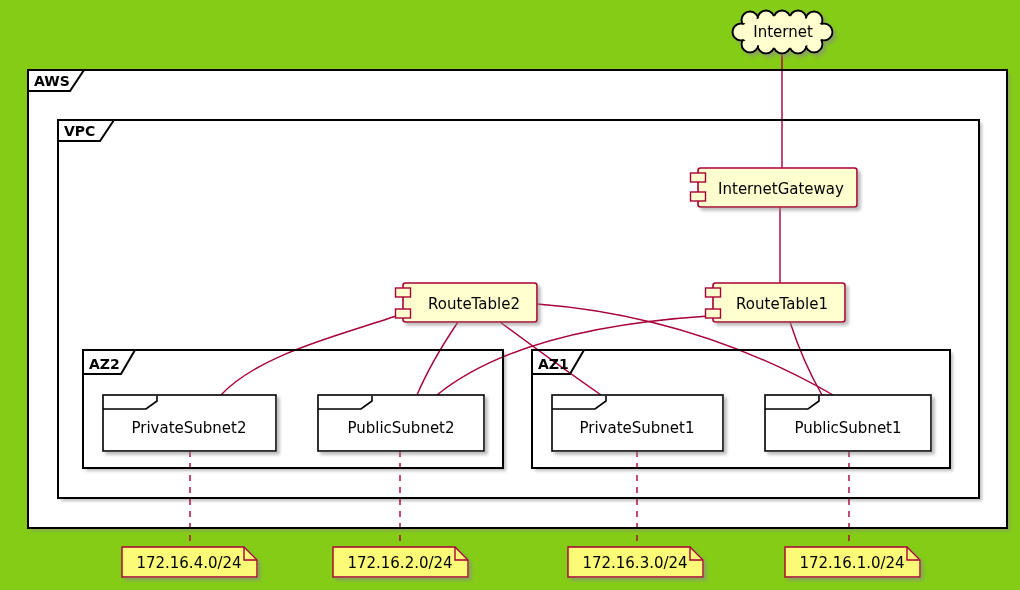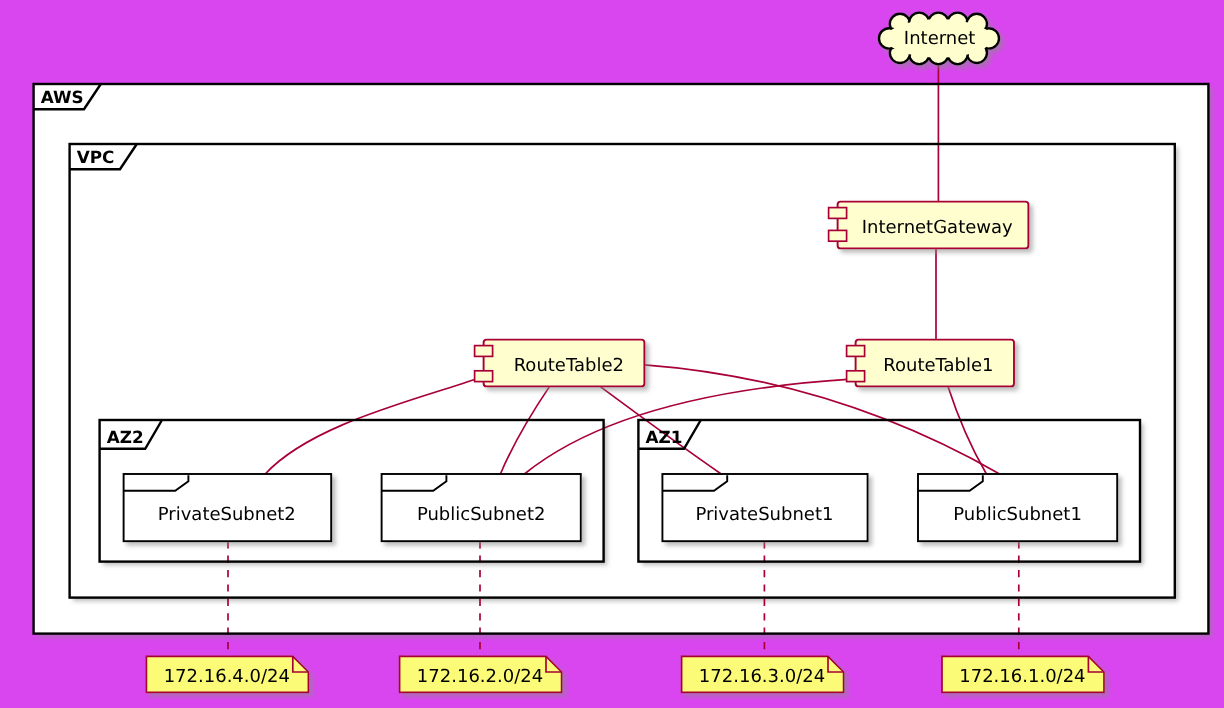--- a/index.html
+++ b/index.html
@@ -1,16 +1,16 @@
 <!DOCTYPE html>
 <html><head>
 <meta charset="utf-8">
 <style>
   html,body{margin:0;padding:0;background:#ffffff;}
-  .canvas{position:relative;width:1020px;height:590px;background:#d946ef;overflow:hidden;
+  .canvas{position:relative;width:1020px;height:590px;background:#84cc16;overflow:hidden;
           font-family:"DejaVu Sans","Liberation Sans",sans-serif;text-decoration:underline;}
   svg{display:block}
   .frame-fill{fill:#ffffff;stroke:none;}
   .frame-stroke{fill:none;stroke:#000000;stroke-width:2;}
   .frame-tab{fill:none;stroke:#000000;stroke-width:2;stroke-linejoin:miter;}
   .frame-label{font-size:14px;font-weight:bold;fill:#000000;}
   .edge{fill:none;stroke:#A80036;stroke-width:1.4;}
   .edge-dashed{fill:none;stroke:#A80036;stroke-width:1.4;stroke-dasharray:6,6;}
   .component{fill:#FEFECE;stroke:#A80036;stroke-width:1.6;}
   .port{fill:#FEFECE;stroke:#A80036;stroke-width:1.4;}

